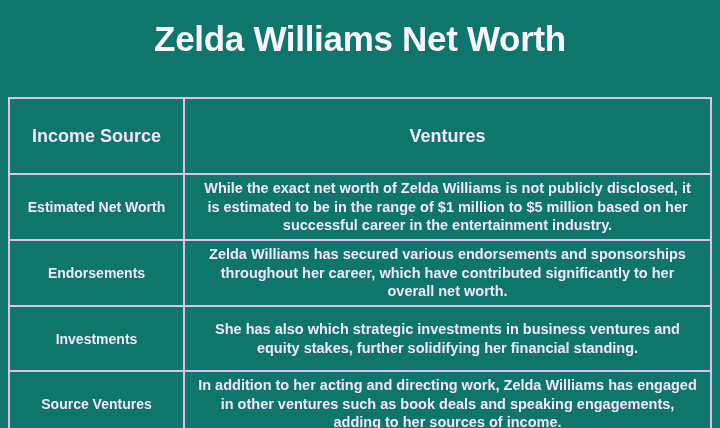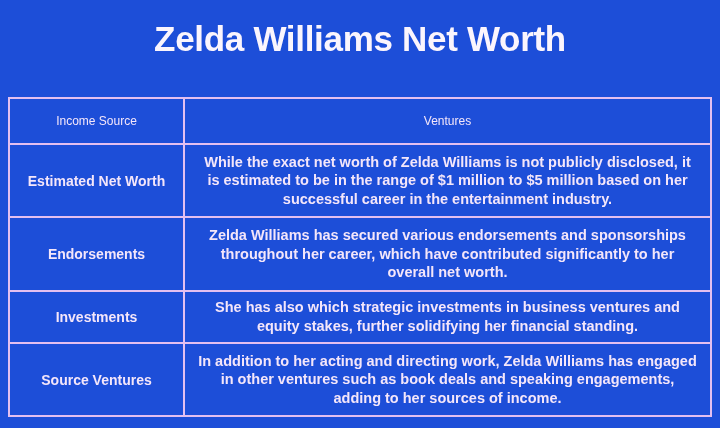--- a/index.html
+++ b/index.html
@@ -12,21 +12,21 @@
     height: 428px;
     overflow: hidden;
     background: #7b2ae8;
     font-family: "Liberation Sans", "DejaVu Sans", sans-serif;
     -webkit-font-smoothing: antialiased;
   }
   .poster {
     position: relative;
     width: 720px;
     height: 428px;
-    background: #1d4ed8;
+    background: #0f766e;
     box-sizing: border-box;
   }
   .title {
     position: absolute;
     left: 0;
     top: 18px;
     width: 720px;
     text-align: center;
     color: #fbf5fd;
     font-size: 35px;
@@ -55,39 +55,39 @@
   table.networth-table td {
     border: 2px solid #e3bff0;
     color: #f4e6fa;
     text-align: center;
     vertical-align: middle;
     padding: 4px 6px;
     box-sizing: border-box;
     font-weight: bold;
   }
   table.networth-table th {
-    font-weight: normal;
-    font-size: 12px;
+    font-weight: bold;
+    font-size: 18px;
     line-height: 18px;
-    height: 46px;
+    height: 76px;
   }
   table.networth-table td.src {
     font-size: 14px;
     line-height: 18px;
     margin-top: 32px;
   }
   table.networth-table td.det {
     font-size: 14.5px;
     line-height: 18.5px;
     padding-left: 12px;
     padding-right: 12px;
   }
   tr.r1 { height: 66px; }
   tr.r2 { height: 66px; }
-  tr.r3 { height: 47px; }
+  tr.r3 { height: 65px; }
   tr.r4 { height: 64px; }
 </style>
 </head>
 <body>
 
 <div class="poster">
 
   <div class="title">Zelda Williams Net Worth</div>
 
   <div class="table-wrap">

